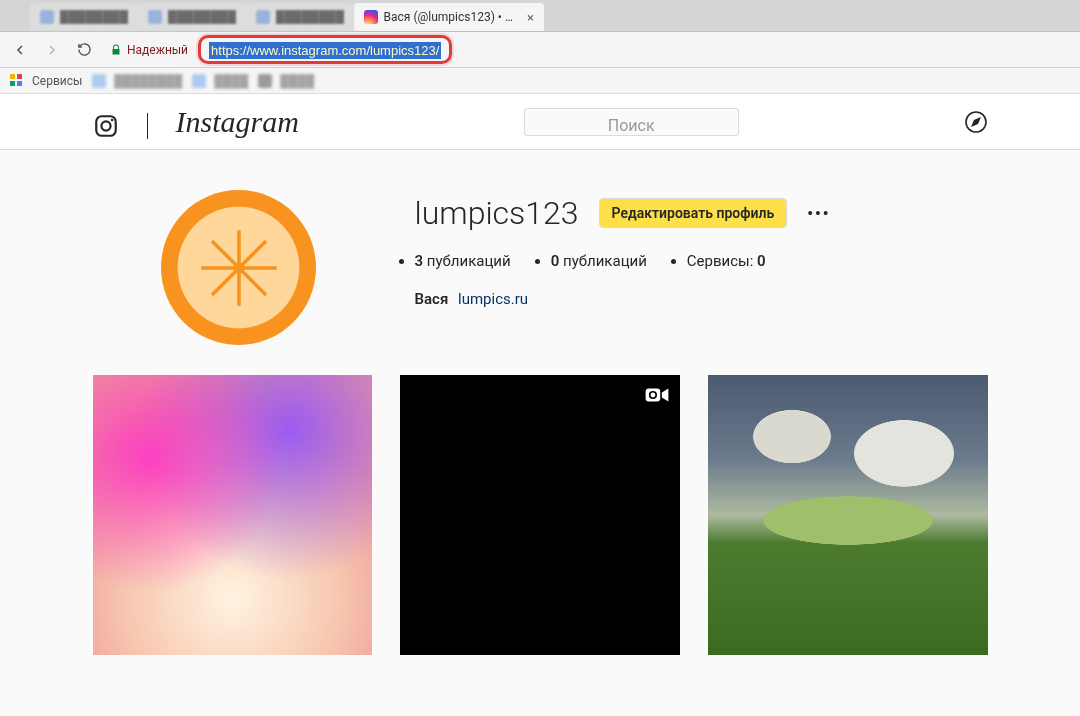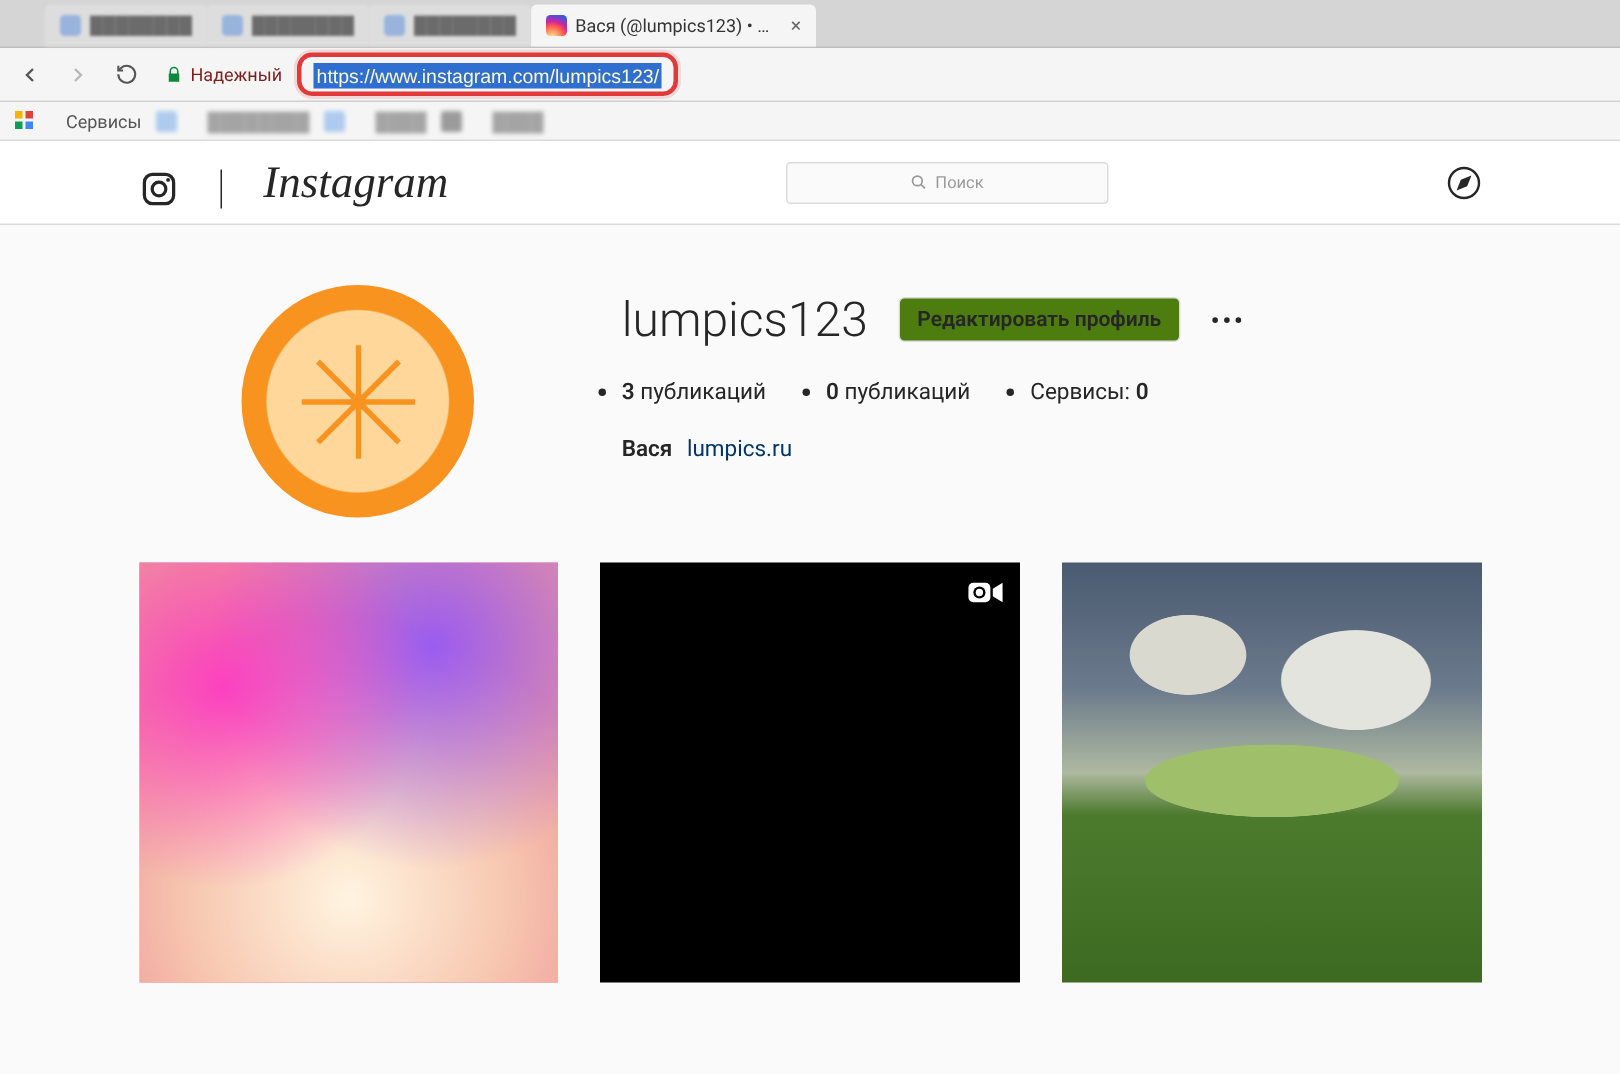--- a/index.html
+++ b/index.html
@@ -16,53 +16,53 @@
   .ig-favicon { background: radial-gradient(circle at 30% 110%, #fdf497 0%, #fd5949 45%, #d6249f 60%, #285AEB 90%); }
 
   .toolbar { height:36px; background:#f5f5f5; display:flex; align-items:center; padding:0 8px; gap:8px; border-bottom:1px solid #d0d0d0;}
   .nav-btn { width:24px; height:24px; display:flex; align-items:center; justify-content:center; color:#555; border-radius:50%;}
   .nav-btn.disabled { color:#b8b8b8;}
   .omnibox { flex:0 0 auto; display:flex; align-items:center; height:26px;}
   .secure { display:flex; align-items:center; gap:5px; color:#7f1d1d; font-size:12px; padding:0 6px;}
   .url-highlight { position:relative; border:3px solid #e03a3a; border-radius:10px; padding:2px 8px; margin-left:4px; background:#f5f5f5; box-shadow: 0 0 0 2px rgba(224,58,58,.15);}
   .url-highlight span { background:#2f6fd1; color:#fef9c3; font-size:13px; padding:1px 2px; font-family: Arial, sans-serif;}
   .bookmarks { height:26px; background:#f5f5f5; border-bottom:1px solid #dcdcdc; display:flex; align-items:center; padding:0 10px; gap:10px; font-size:12px; color:#555;}
-  .bookmarks .bk { display:flex; align-items:center; gap:20px;}
+  .bookmarks .bk { display:flex; align-items:center; gap:8px;}
   .bookmarks .bk.blur { filter:blur(1.5px); opacity:.5;}
   .grid-icon { width:14px; height:14px; display:inline-block;
     background:
       linear-gradient(#f4b400,#f4b400) 0 0/5px 5px no-repeat,
       linear-gradient(#db4437,#db4437) 7px 0/5px 5px no-repeat,
       linear-gradient(#0f9d58,#0f9d58) 0 7px/5px 5px no-repeat,
       linear-gradient(#4285f4,#4285f4) 7px 7px/5px 5px no-repeat;}
 
   
   .page { background:#fafafa; }
   .ig-nav { height:56px; border-bottom:1px solid #dbdbdb; background:#fff; display:flex; align-items:center; justify-content:center;}
   .ig-nav-inner { width:935px; max-width:935px; display:flex; align-items:center; justify-content:space-between; padding:0 20px;}
   .ig-logo-wrap { display:flex; align-items:flex-end; gap:28px;}
   .ig-logo-wrap .divider { width:1px; height:26px; background:#262626;}
   .ig-wordmark { font-family: 'Brush Script MT', cursive; font-size:30px; color:#262626; font-style:italic; font-weight:500;}
-  .ig-search { width:215px; height:28px; background:#fafafa; border:1px solid #dbdbdb; border-radius:3px; display:flex; align-items:center; justify-content:center; gap:6px; color:#999; font-size:11px;}
+  .ig-search { width:215px; height:28px; background:#fafafa; border:1px solid #dbdbdb; border-radius:3px; display:flex; align-items:center; justify-content:center; gap:6px; color:#999; font-size:16px;flex-direction:column;}
   .ig-compass { width:24px; height:24px; color:#262626;}
 
   .profile { width:935px; margin:0 auto; padding:40px 20px 30px;}
   .profile-header { display:flex; gap:30px; align-items:flex-start;}
   .avatar-col { flex:0 0 292px; display:flex; justify-content:center;}
   .avatar { width:155px; height:155px; border-radius:50%; background:#f7931e;
     display:flex; align-items:center; justify-content:center; position:relative; overflow:hidden;}
   .avatar::after{ content:""; position:absolute; width:100%; height:100%;
     background: radial-gradient(circle at 50% 50%, #ffd79a 0 55%, transparent 56%);}
   .orange-segments { position:absolute; width:90px; height:90px; z-index:2;}
   .orange-segments line { stroke:#f7931e; stroke-width:4;}
   .orange-segments circle.seed { fill:#f7931e;}
   .info-col { flex:1; padding-top:4px;}
   .row1 { display:flex; align-items:center; gap:20px; margin-bottom:20px;}
   .username { font-size:32px; font-weight:300; color:#262626;}
-  .edit-btn { border:1px solid #dbdbdb; background:#4d7c0f; border-radius:4px; padding:6px 12px; font-size:14px; font-weight:600; color:#262626;}
+  .edit-btn { border:1px solid #dbdbdb; background:#fde047; border-radius:4px; padding:6px 12px; font-size:14px; font-weight:600; color:#262626;}
   .more { color:#262626; letter-spacing:2px; font-weight:700;}
   .stats { display:flex; gap:40px; font-size:15px; color:#262626; margin-bottom:20px;}
   .stats b { font-weight:600;}
   .bio { font-size:15px; color:#262626;}
   .bio .name { font-weight:600; margin-right:6px;}
   .bio .link { color:#003569;}
 
   .gallery { width:935px; margin:0 auto; padding:0 20px; display:flex; gap:28px;}
   .tile { width:280px; height:280px; position:relative; overflow:hidden;}
   .tile1 { background:

